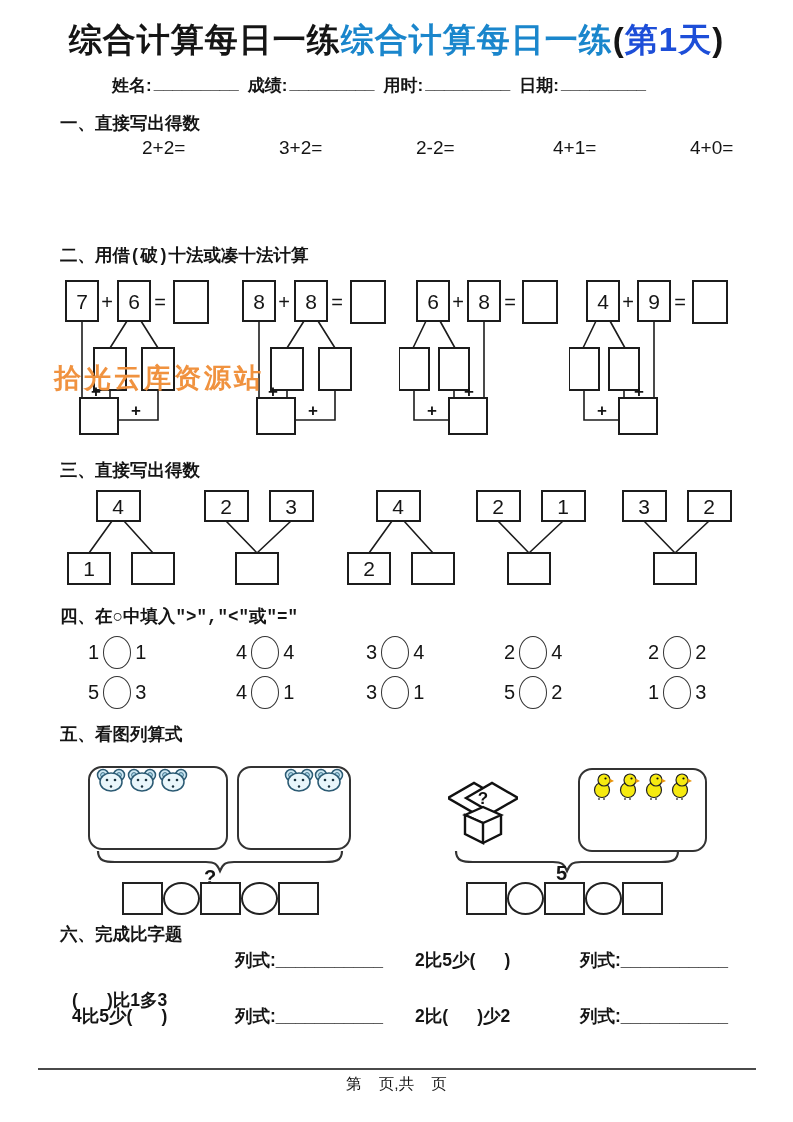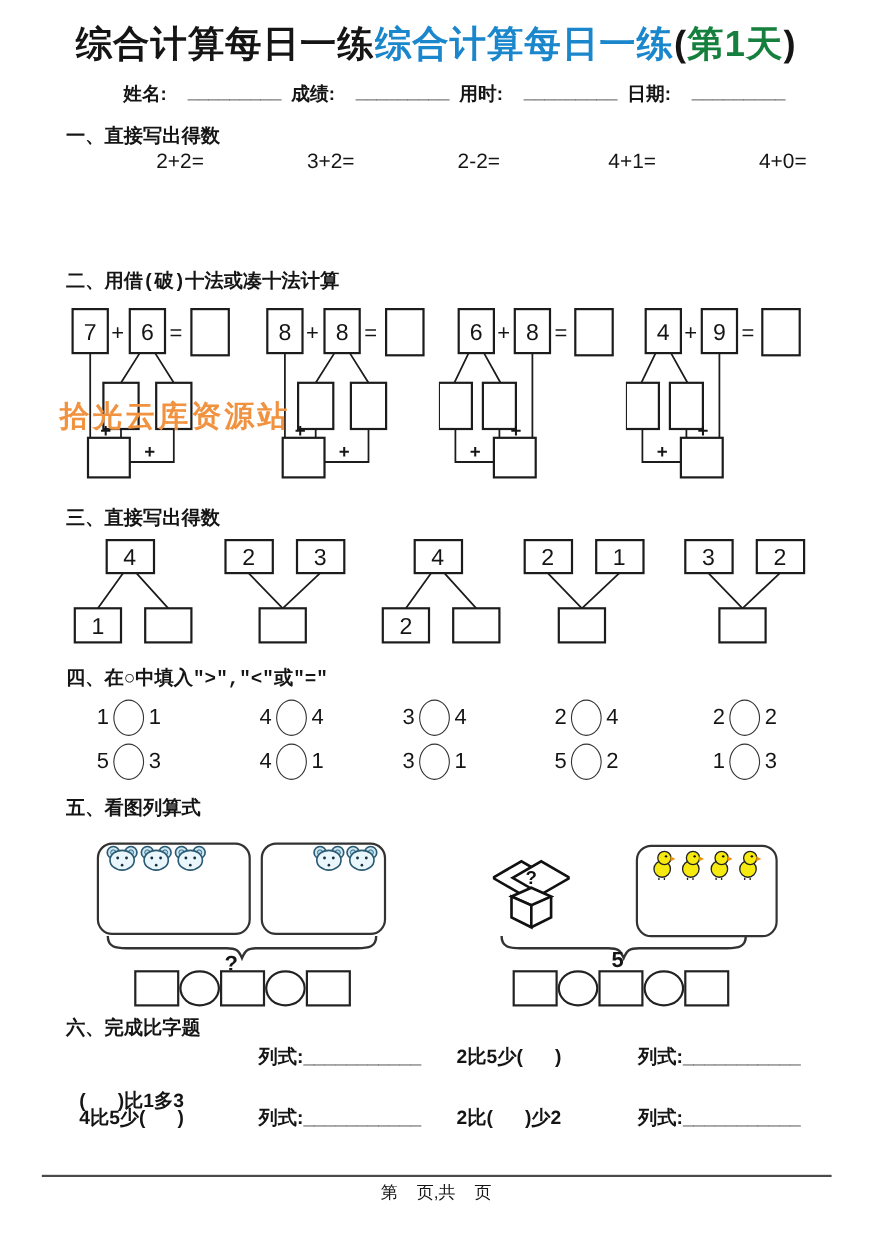--- a/index.html
+++ b/index.html
@@ -7,25 +7,25 @@
     position:relative; width:793px; height:1122px; margin:0 auto;
     background:#ffffff; font-family:"Liberation Sans", sans-serif; color:#151515;
     overflow:hidden;
   }
   .abs { position:absolute; }
   .pre { white-space:pre; }
 
   
   .title { top:18px; left:0; width:100%; text-align:center; font-size:33px; font-weight:bold; letter-spacing:1px; }
   .title .blue { color:#1a86cc; }
-  .title .red  { color:#15803d; }
+  .title .red  { color:#1d4ed8; }
 
   
   .info-row { top:74px; left:112px; display:flex; gap:9px; font-size:17px; font-weight:bold; }
-  .info-field { display:flex; gap:19px; }
+  .info-field { display:flex; gap:2px; }
 
   
   .sec-h { font-size:17.5px; font-weight:bold;font-family:Liberation Mono, monospace; }
 
   
   .calc-row { left:103px; width:690px; display:grid; grid-template-columns:repeat(5,137px); font-size:19px;margin-left:39px; }
 
   
   svg text { font-family:"Liberation Sans", sans-serif; }
   .boxnum { font-size:21px; fill:#151515; text-anchor:middle; }

